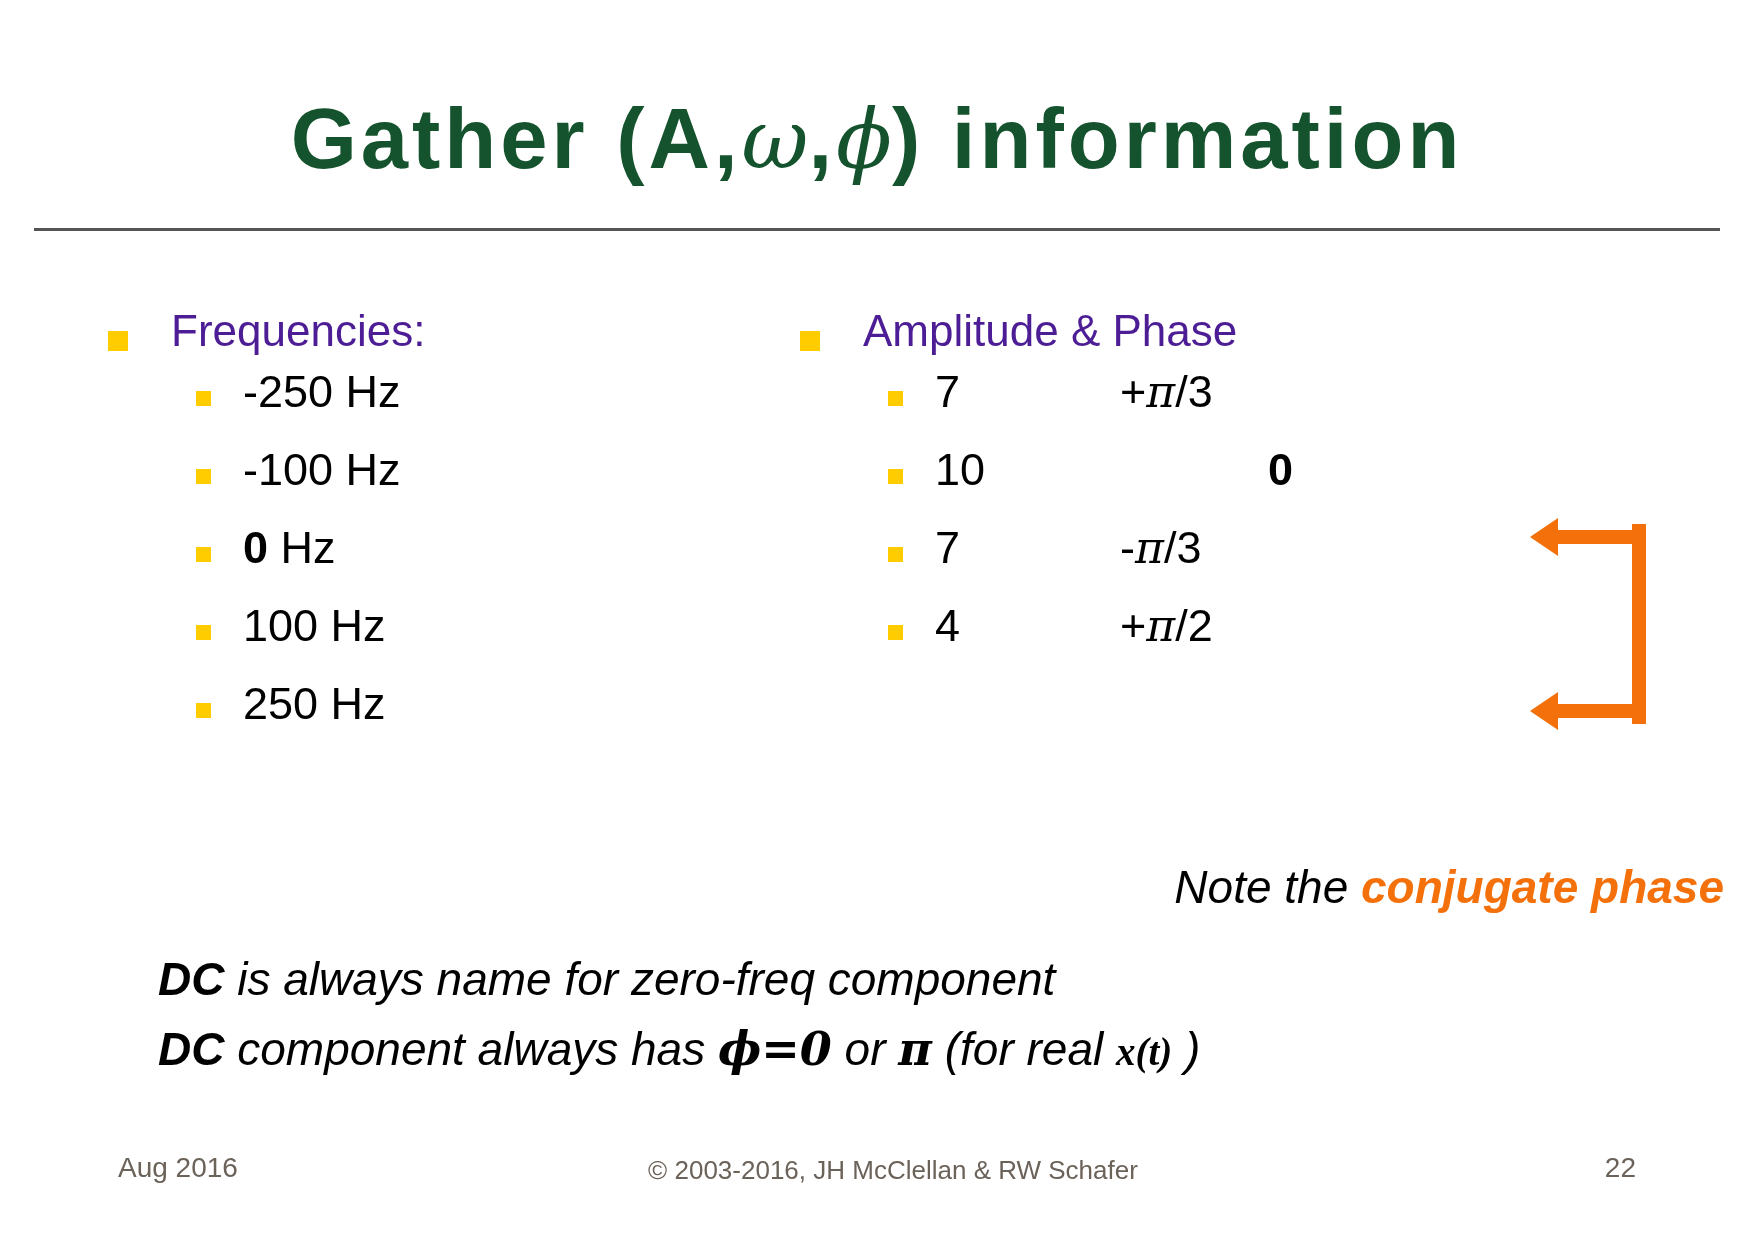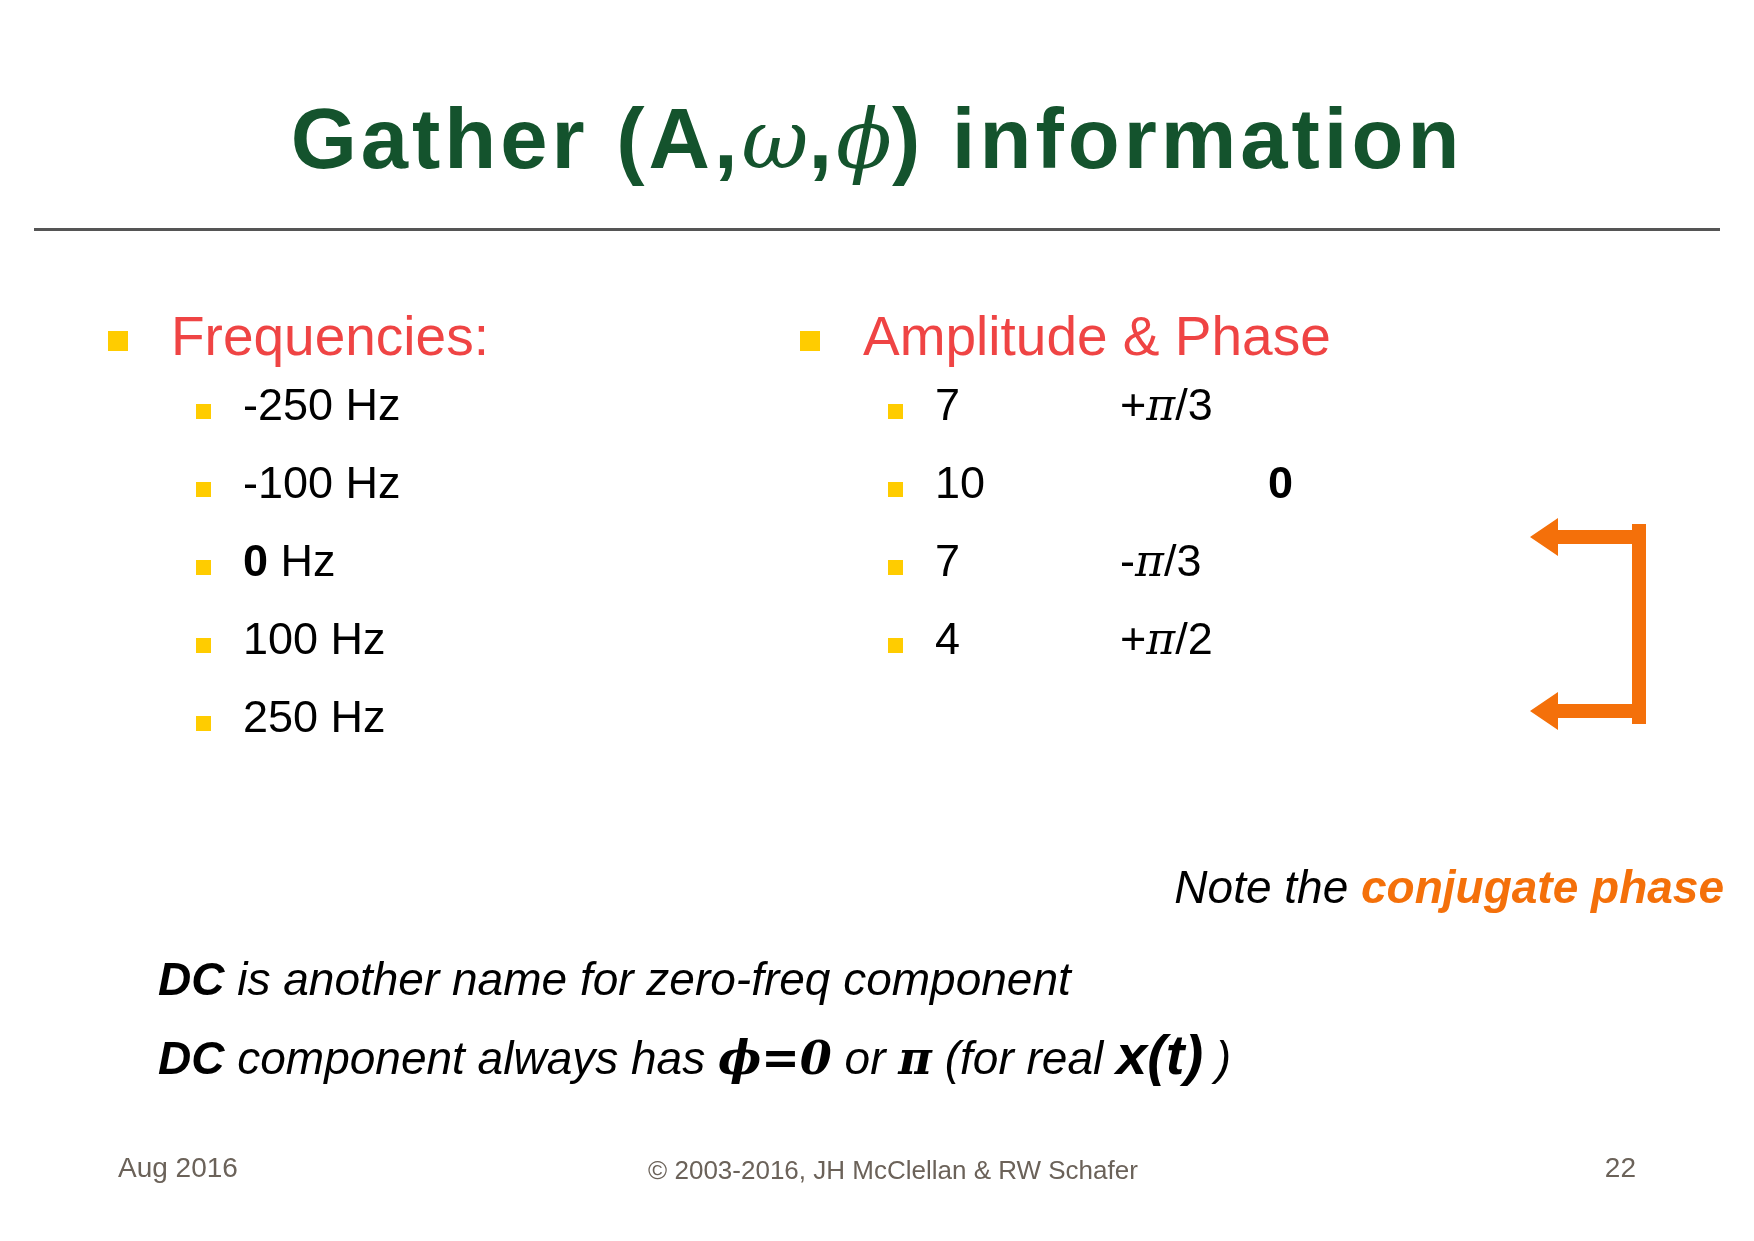--- a/index.html
+++ b/index.html
@@ -64,22 +64,22 @@
   }
   .lvl1 .bullet {
     width: 20px;
     height: 20px;
     background: #FFCC00;
     margin-top: 25px;
     margin-right: 43px;
     flex: 0 0 auto;
   }
   .lvl1 .txt {
-    font-size: 55px;
-    color: #ef4444;
+    font-size: 44px;
+    color: #4c1d95;
     line-height: 1.12;
   }
 
   
   .lvl2 {
     display: flex;
     align-items: flex-start;
     margin: 0 0 6px 0;
     height: 72px;
   }
@@ -156,21 +156,21 @@
     white-space: nowrap;
   }
   #dc1 { top: 952px; }
   #dc2 { top: 1022px; }
   .dc b { font-weight: bold; font-style: italic; }
   .dc .greek {
     font-family: "DejaVu Serif", serif;
     font-style: italic;
     font-weight: bold;
   }
-  .dc .xt { font-weight: bold; font-style: italic; font-size: 56px; }
+  .dc .xt { font-weight: bold; font-style: italic; font-size: 39px; font-family: Liberation Serif, serif; }
 
   
   .foot {
     position: absolute;
     color: #6B6259;
     font-size: 0;
   }
   #foot-date  { left: 118px;  top: 1152px; font-size: 28px; }
   #foot-copy  { left: 16px;      top: 1155px; width: 1754px; text-align: center; font-size: 26px; }
   #foot-page  { right: 118px; top: 1152px; font-size: 28px; }
@@ -246,21 +246,21 @@
   </div>
 
   <svg id="bracket" viewBox="0 0 130 212">
     <path d="M 118 6 L 118 206 L 104 206 L 104 6 Z" fill="#F4700A"></path>
     <path d="M 108 12 L 108 26 L 30 26 L 30 38 L 2 19 L 30 0 L 30 12 Z" fill="#F4700A"></path>
     <path d="M 108 186 L 108 200 L 30 200 L 30 212 L 2 193 L 30 174 L 30 186 Z" fill="#F4700A"></path>
   </svg>
 
   <div id="note"><span>Note the </span><span class="hl">conjugate phase</span></div>
 
-  <div class="dc" id="dc1"><b>DC</b><span> is another name for zero-freq component</span></div>
+  <div class="dc" id="dc1"><b>DC</b><span> is always name for zero-freq component</span></div>
 
   <div class="dc" id="dc2"><b>DC</b><span> component always has </span><span class="greek">ϕ=0</span><span> or </span><span class="greek">π</span><span> (for real </span><span class="xt">x(t)</span><span> )</span></div>
 
   <div class="foot" id="foot-date">Aug 2016</div>
   <div class="foot" id="foot-copy">© 2003-2016, JH McClellan &amp; RW Schafer</div>
   <div class="foot" id="foot-page">22</div>
 
 </div>
 
 </body></html>

